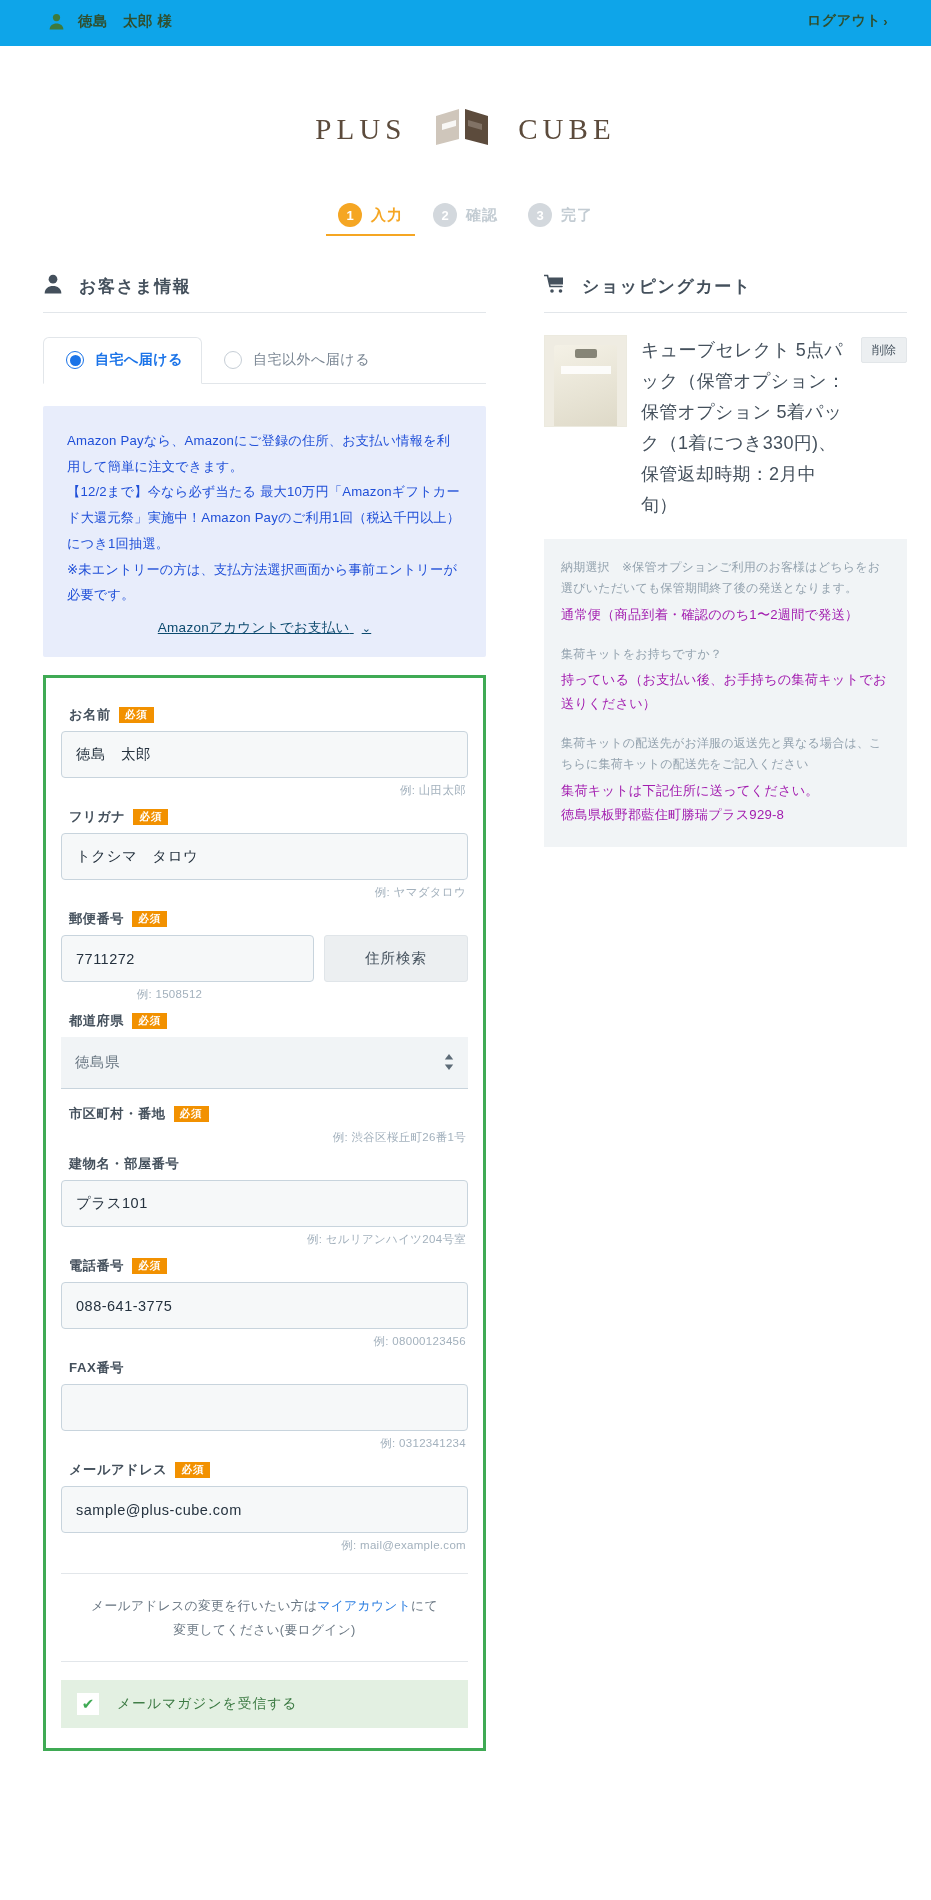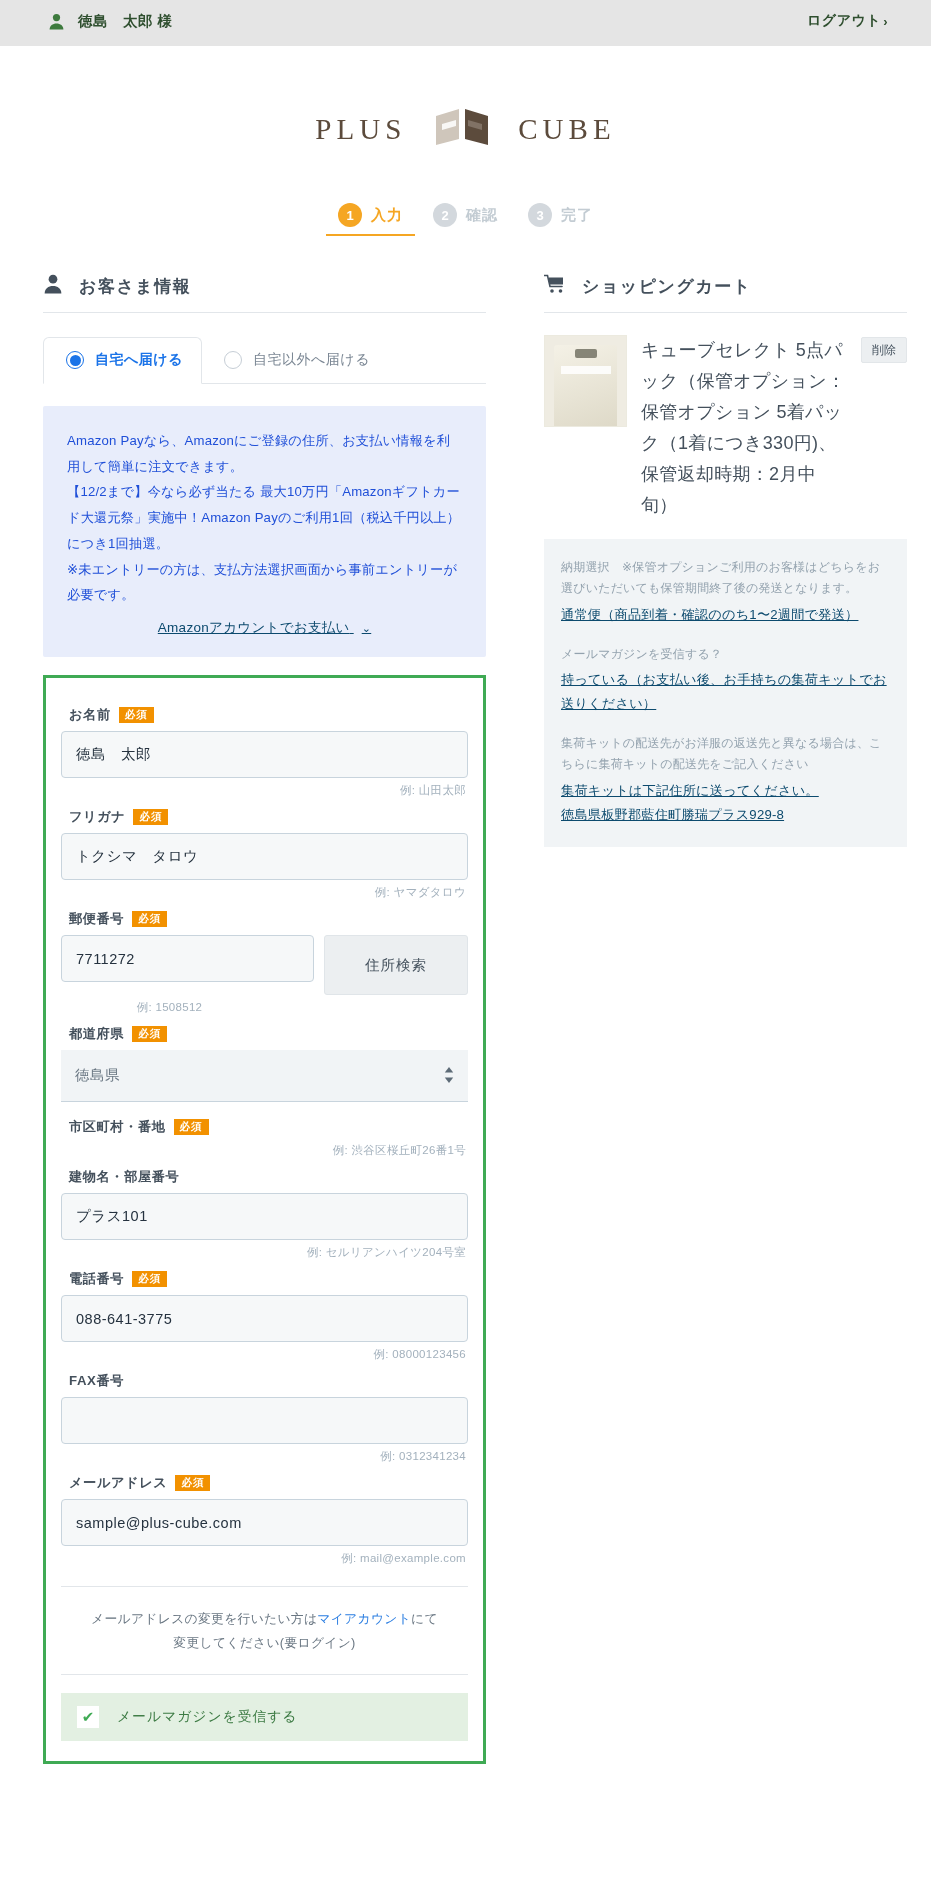--- a/index.html
+++ b/index.html
@@ -7,21 +7,21 @@
     width: 931px;
     background: #ffffff;
     font-family: "Liberation Sans", "DejaVu Sans", sans-serif;
     color: #3d4a57;
   }
   body { width: 931px; min-height: 1900px; position: relative; }
 
   
   .userbar {
     height: 46px;
-    background: #e5e5e5;
+    background: #0ea5e9;
     display: flex;
     align-items: center;
     padding: 0 43px 4px 48px;
     justify-content: space-between;
   }
   .userbar-left { display: flex; align-items: center; gap: 13px; }
   .user-icon { width: 17px; height: 17px; display: block; }
   .user-name {
     font-size: 14.5px;
     color: #2f4f2f;
@@ -211,21 +211,21 @@
     text-align: right;
     font-size: 11.5px;
     color: #a3b1bd;
     margin: 5px 2px 0 0;
     letter-spacing: .3px;
   }
   .zip-row { display: flex; gap: 10px; }
   .zip-row .inp { width: 253px; flex: 0 0 253px; }
   .btn-search {
     flex: 1;
-    height: 60px;
+    height: 47px;
     background: #eceff1;
     border: 1px solid #e0e5e9;
     border-radius: 3px;
     font-size: 14.5px;
     color: #45525e;
     display: flex; align-items: center; justify-content: center;
     cursor: pointer;
     letter-spacing: 1px;
   }
   .selectbox {
@@ -323,24 +323,23 @@
   }
   .ci-muted {
     font-size: 12px;
     line-height: 1.8;
     color: #93a2ae;
     letter-spacing: .2px;
   }
   .ci-strong {
     font-size: 13.2px;
     line-height: 1.8;
-    color: #0c4a6e;
+    color: #a21caf;
     letter-spacing: .2px;
     margin-top: 3px;
-    text-decoration: underline;
   }
   .ci-gap { height: 17px; }
 </style>
 </head>
 <body>
 
 <div class="userbar">
   <div class="userbar-left">
     <span class="user-icon">
       <svg width="17" height="17" viewBox="0 0 17 17">
@@ -545,21 +544,21 @@
         <div class="tag"></div>
       </div>
       <div class="cart-name">キューブセレクト 5点パック（保管オプション：保管オプション 5着パック（1着につき330円)、保管返却時期：2月中旬）</div>
       <div class="btn-del">削除</div>
     </div>
 
     <div class="cart-info">
       <div class="ci-muted">納期選択　※保管オプションご利用のお客様はどちらをお選びいただいても保管期間終了後の発送となります。</div>
       <div class="ci-strong">通常便（商品到着・確認ののち1〜2週間で発送）</div>
       <div class="ci-gap"></div>
-      <div class="ci-muted">メールマガジンを受信する？</div>
+      <div class="ci-muted">集荷キットをお持ちですか？</div>
       <div class="ci-strong">持っている（お支払い後、お手持ちの集荷キットでお送りください）</div>
       <div class="ci-gap"></div>
       <div class="ci-muted">集荷キットの配送先がお洋服の返送先と異なる場合は、こちらに集荷キットの配送先をご記入ください</div>
       <div class="ci-strong">集荷キットは下記住所に送ってください。</div>
       <div class="ci-strong" style="margin-top:0;">徳島県板野郡藍住町勝瑞プラス929-8</div>
     </div>
   </div>
 
 </div>
 

